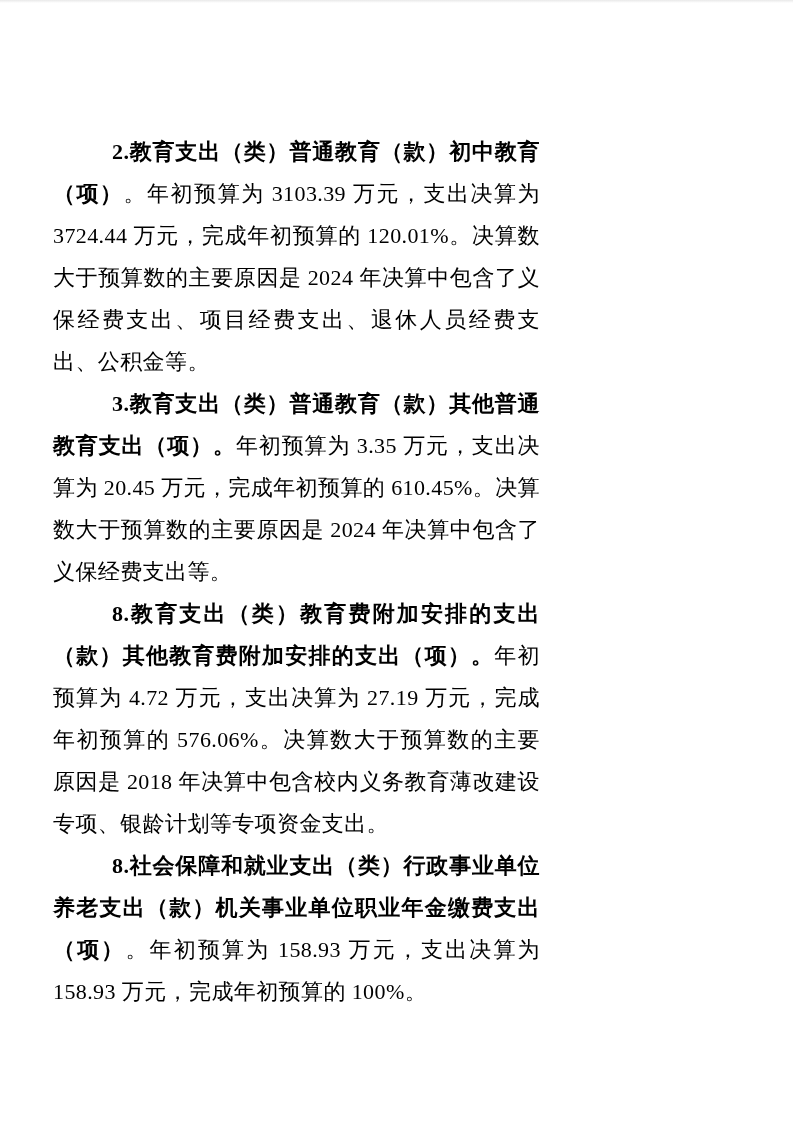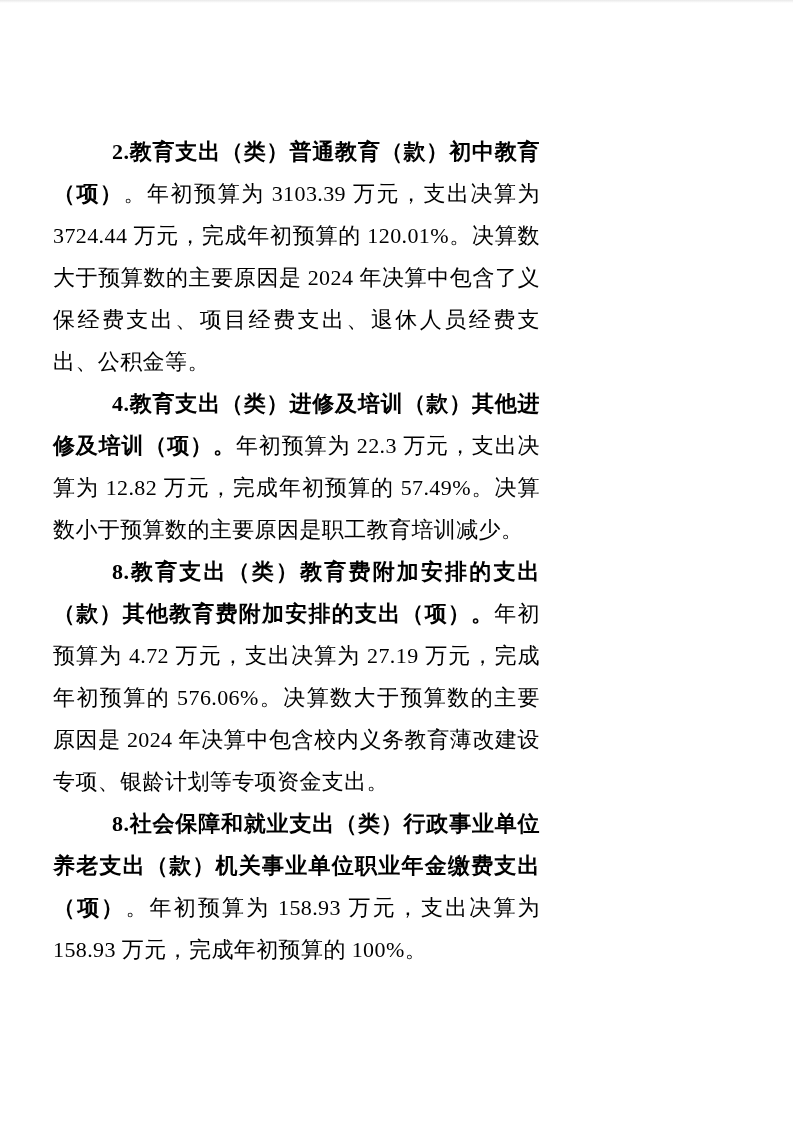--- a/index.html
+++ b/index.html
@@ -52,20 +52,20 @@
   }
 </style>
 </head>
 <body>
 
 <div class="scan-edge"></div>
 
 <div class="page">
   <p class="para"><span class="heading">2.教育支出（类）普通教育（款）初中教育（项）</span><span class="body">。年初预算为 3103.39 万元，支出决算为 3724.44 万元，完成年初预算的 120.01%。决算数大于预算数的主要原因是 2024 年决算中包含了义保经费支出、项目经费支出、退休人员经费支出、公积金等。</span></p>
 
+  <p class="para"><span class="heading">3.教育支出（类）普通教育（款）其他普通教育支出（项）。</span><span class="body">年初预算为 3.35 万元，支出决算为 20.45 万元，完成年初预算的 610.45%。决算数大于预算数的主要原因是 2024 年决算中包含了义保经费支出等。</span></p>
 
-  <p class="para"><span class="heading">4.教育支出（类）进修及培训（款）其他进修及培训（项）。</span><span class="body">年初预算为 22.3 万元，支出决算为 12.82 万元，完成年初预算的 57.49%。决算数小于预算数的主要原因是职工教育培训减少。</span></p>
 
-  <p class="para"><span class="heading">8.教育支出（类）教育费附加安排的支出（款）其他教育费附加安排的支出（项）。</span><span class="body">年初预算为 4.72 万元，支出决算为 27.19 万元，完成年初预算的 576.06%。决算数大于预算数的主要原因是 2024 年决算中包含校内义务教育薄改建设专项、银龄计划等专项资金支出。</span></p>
+  <p class="para"><span class="heading">8.教育支出（类）教育费附加安排的支出（款）其他教育费附加安排的支出（项）。</span><span class="body">年初预算为 4.72 万元，支出决算为 27.19 万元，完成年初预算的 576.06%。决算数大于预算数的主要原因是 2018 年决算中包含校内义务教育薄改建设专项、银龄计划等专项资金支出。</span></p>
 
   <p class="para"><span class="heading">8.社会保障和就业支出（类）行政事业单位养老支出（款）机关事业单位职业年金缴费支出（项）</span><span class="body">。年初预算为 158.93 万元，支出决算为 158.93 万元，完成年初预算的 100%。</span></p>
 
 </div>
 
 </body></html>

